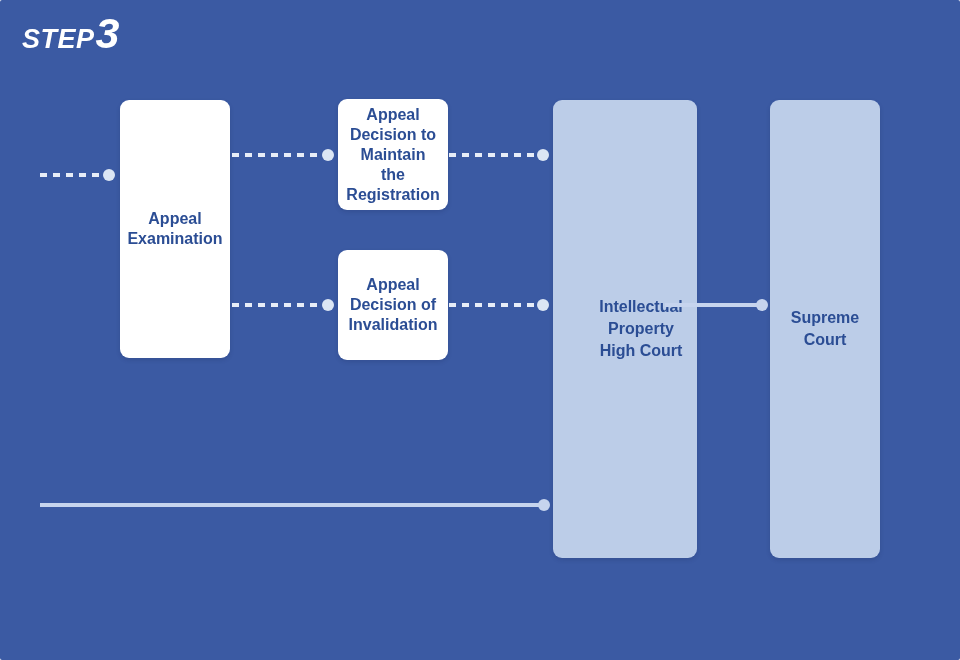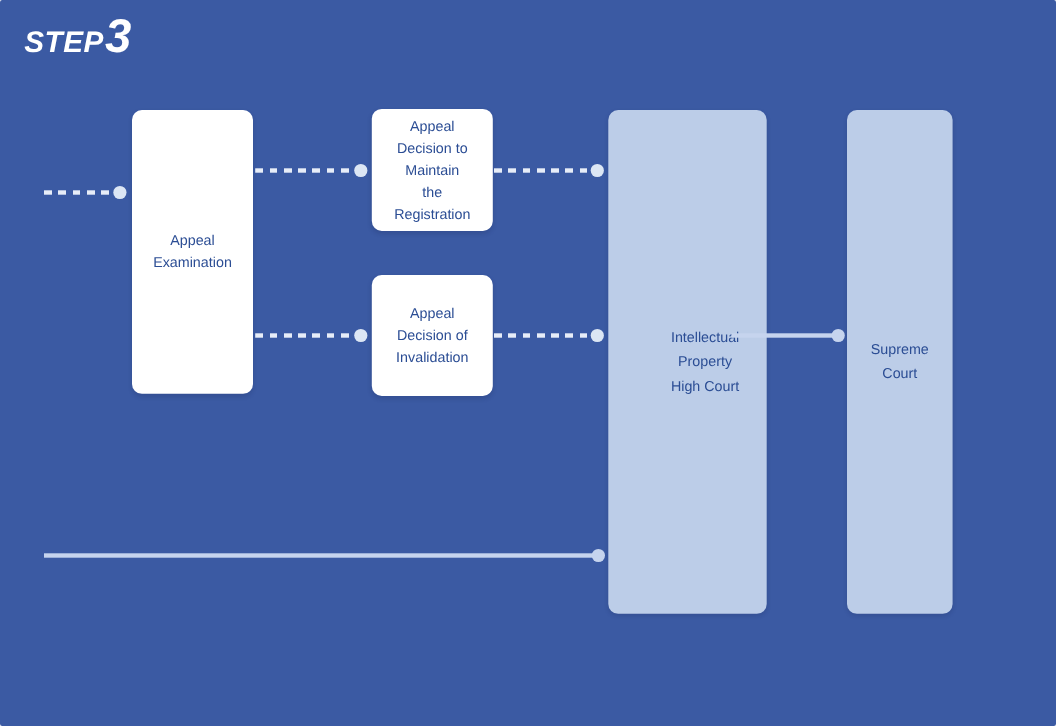--- a/index.html
+++ b/index.html
@@ -43,35 +43,35 @@
     margin-left: 1px;
   }
   
   .box {
     position: absolute;
     border-radius: 9px;
     display: flex;
     align-items: center;
     justify-content: center;
     text-align: center;
-    font-weight: normal;
-    font-size: 13px;
+    font-weight: bold;
+    font-size: 16px;
     line-height: 20px;
     color: #2b4d94;
     white-space: pre-line;
     box-shadow: 0 2px 4px rgba(20, 35, 75, 0.18);
   }
   .box.white { background: #ffffff; }
   .box.light { background: #bccde8; line-height: 22px; }
 
   .box-appeal-examination   { left: 120px; top: 100px; width: 110px; height: 258px; }
   .box-decision-maintain    { left: 338px; top:  99px; width: 110px; height: 111px; }
   .box-decision-invalidation{ left: 338px; top: 250px; width: 110px; height: 110px; }
   .box-ip-high-court        { left: 553px; top: 100px; width: 112px; height: 458px; padding-left: 32px; }
-  .box-supreme-court        { left: 770px; top: 100px; width: 96px; height: 458px; }
+  .box-supreme-court        { left: 770px; top: 100px; width: 110px; height: 458px; }
 
   
   .connector {
     position: absolute;
     height: 12px;
   }
   .connector .line {
     position: absolute;
     left: 0;
     right: 9px;

